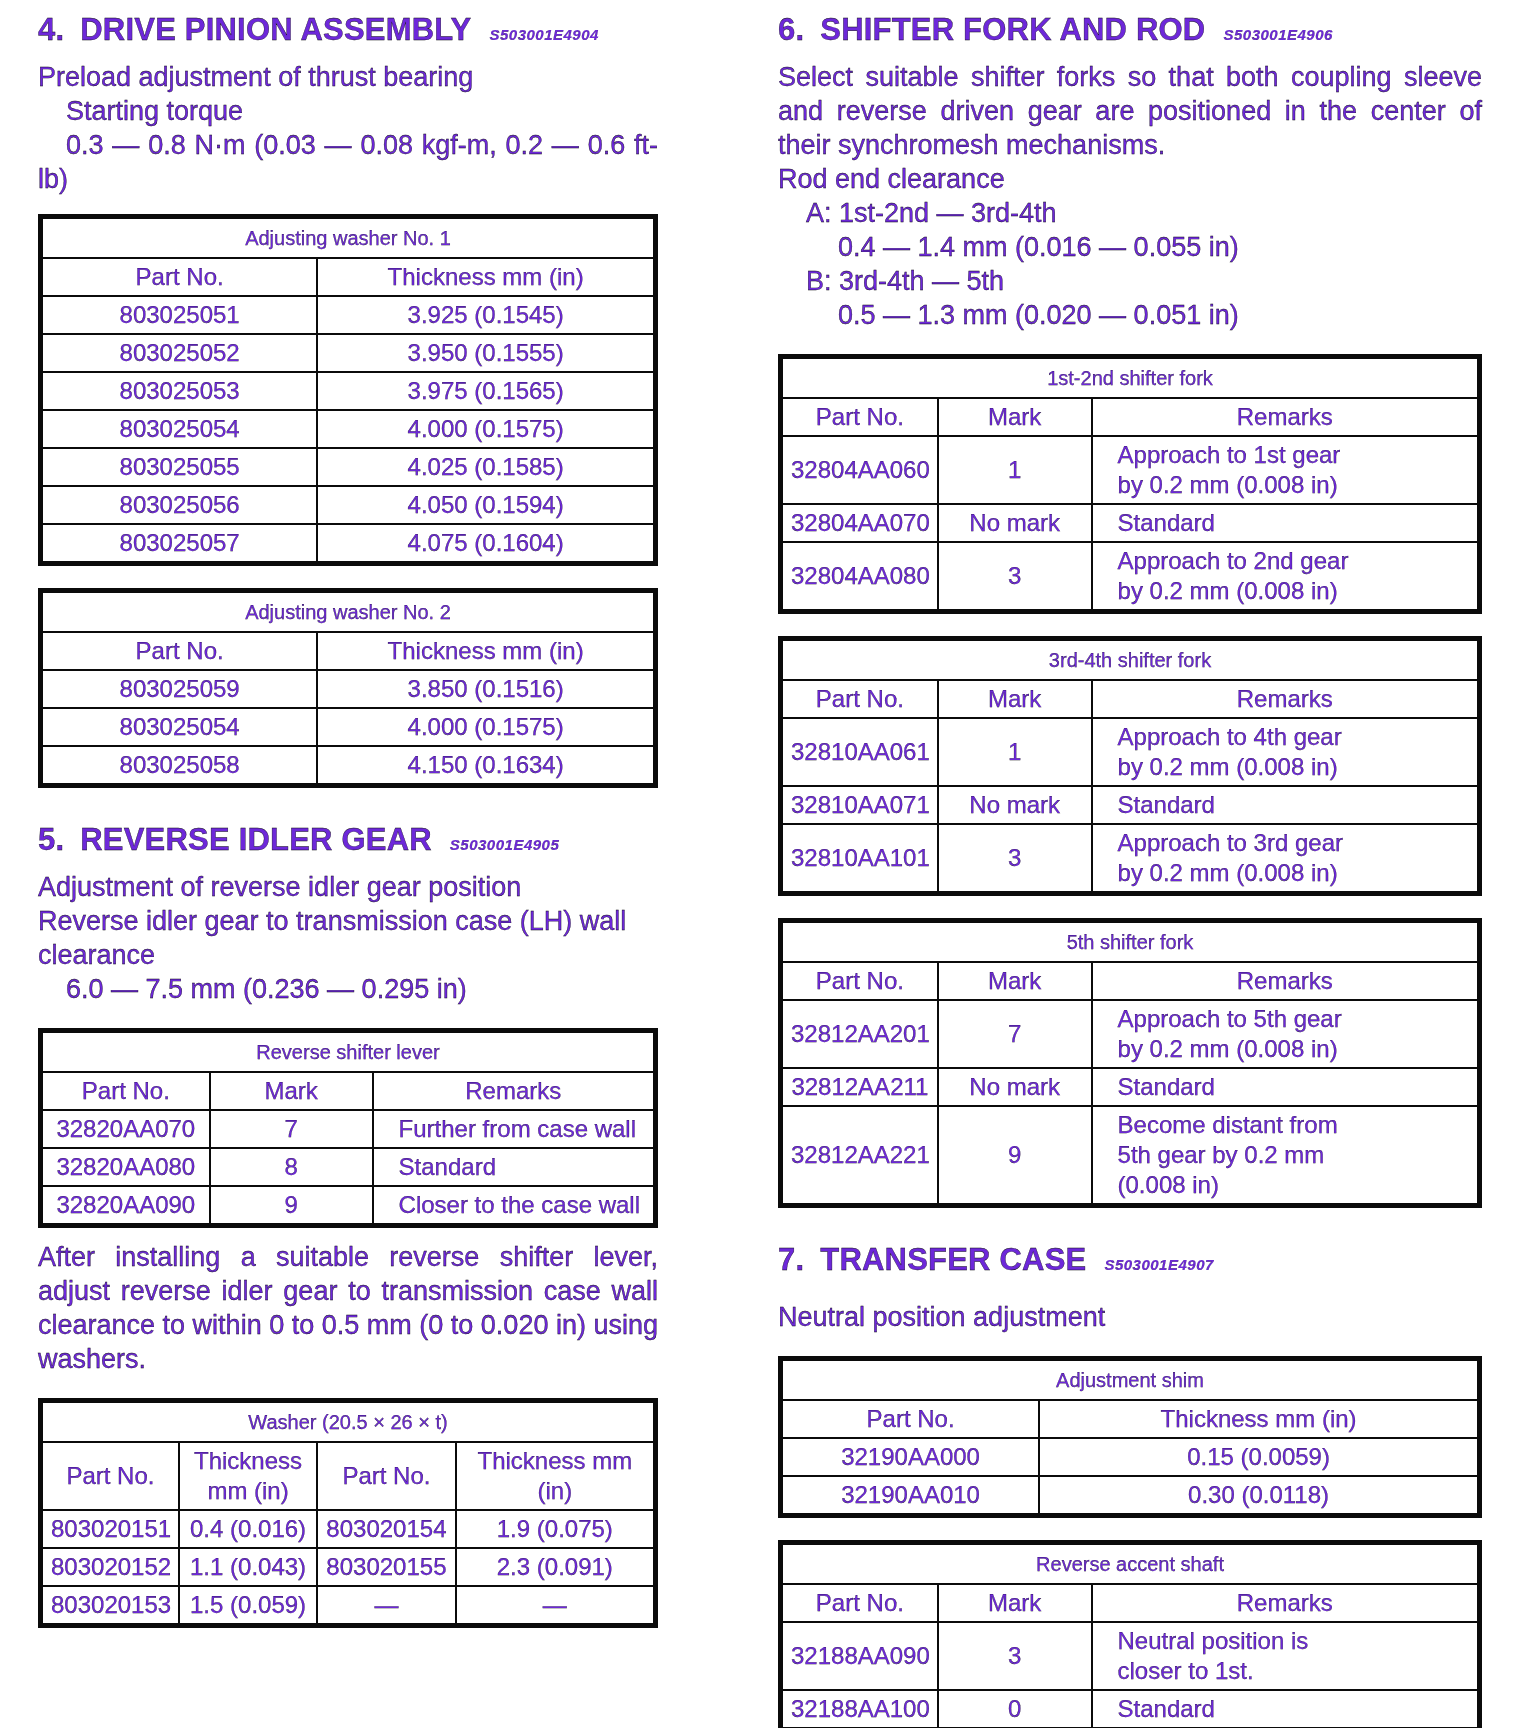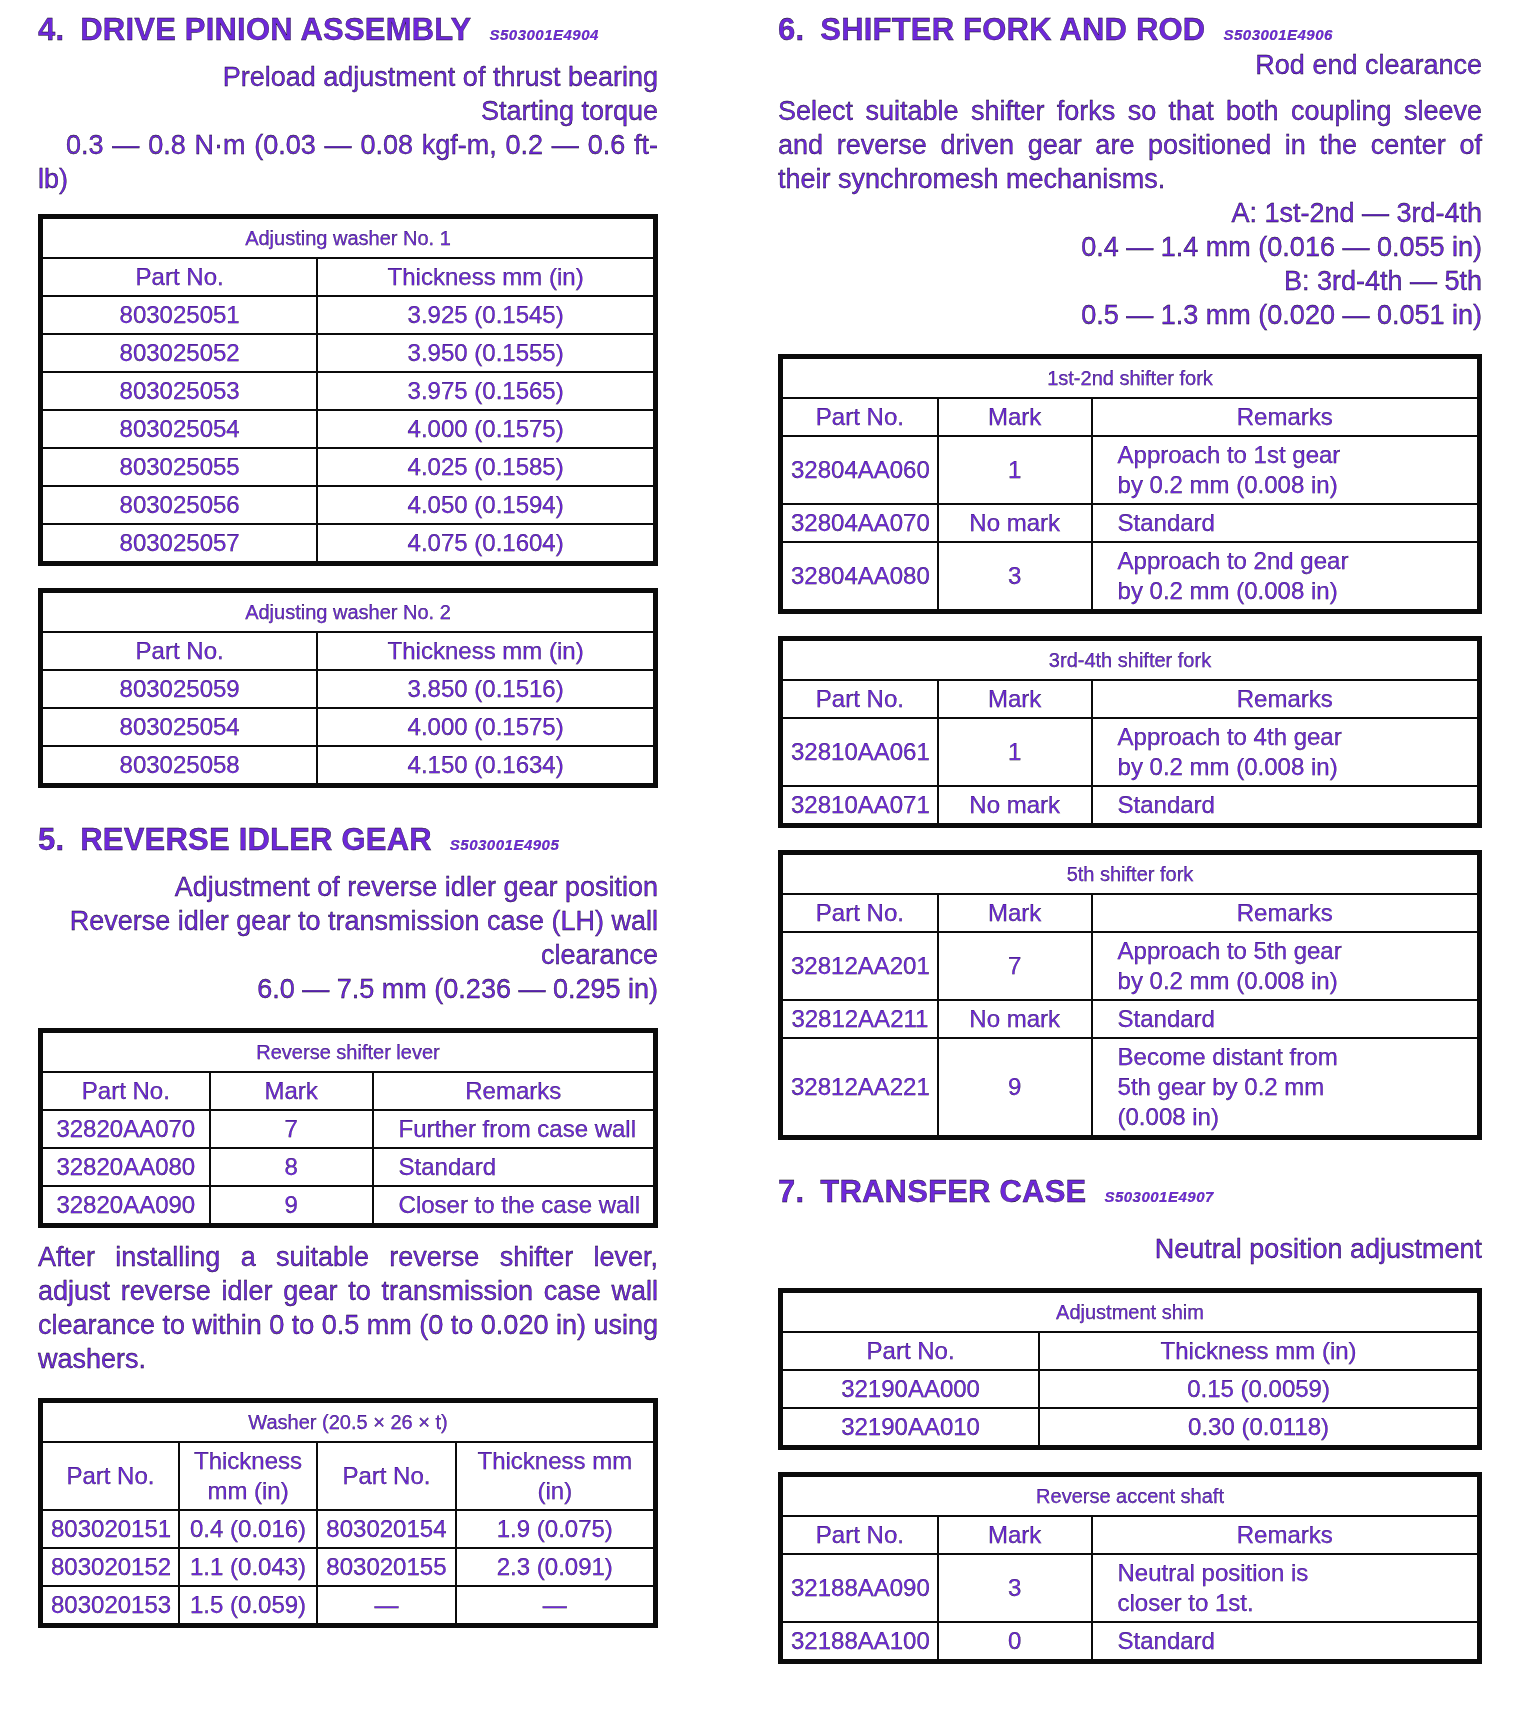--- a/index.html
+++ b/index.html
@@ -16,21 +16,21 @@
   .col { position: absolute; top: 0; }
   .col-left  { left: 38px;  width: 620px; }
   .col-right { left: 778px; width: 704px; }
 
   .sec-head { margin: 0; padding: 0; font-size: 31px; font-weight: bold; letter-spacing: 0.2px; white-space: nowrap; }
   .sec-head .sec-num { display: inline-block; margin-right: 16px; }
   .sec-head .sec-code { font-size: 15px; font-style: italic; font-weight: bold; margin-left: 18px; letter-spacing: 0.5px; -webkit-text-stroke: 0.15px #0b0b0b; }
   .mt-head4 { margin-top: 12px; }
   .mt-head  { margin-top: 34px; }
 
-  .body-line { margin: 0; font-size: 27px; line-height: 34px; text-align: right; }
+  .body-line { margin: 0; font-size: 27px; line-height: 34px; }
   .mt-para { margin-top: 12px; }
   .ind1 { padding-left: 28px; }
   .ind2 { padding-left: 60px; }
   .hang { text-indent: 28px; }
   .just { text-align: justify; }
 
   table.doc-table {
     border-collapse: collapse;
     table-layout: fixed;
     width: 100%;
@@ -232,22 +232,22 @@
           </tr>
         </tbody>
       </table>
 
   </div>
 
   <div class="col col-right">
 
     <h2 class="sec-head mt-head4"><span class="sec-num">6.</span><span class="sec-title">SHIFTER FORK AND ROD</span><span class="sec-code">S503001E4906</span></h2>
 
+    <p class="body-line just mt-para">Select suitable shifter forks so that both coupling sleeve and reverse driven gear are positioned in the center of their synchromesh mechanisms.</p>
     <p class="body-line">Rod end clearance</p>
-    <p class="body-line just mt-para">Select suitable shifter forks so that both coupling sleeve and reverse driven gear are positioned in the center of their synchromesh mechanisms.</p>
     <p class="body-line ind1">A: 1st-2nd — 3rd-4th</p>
     <p class="body-line ind2">0.4 — 1.4 mm (0.016 — 0.055 in)</p>
     <p class="body-line ind1">B: 3rd-4th — 5th</p>
     <p class="body-line ind2">0.5 — 1.3 mm (0.020 — 0.051 in)</p>
 
     <table class="doc-table cols-3r remarks-last tight-remarks mt-table-lg">
         <colgroup>
           <col>
           <col>
           <col>
@@ -297,20 +297,25 @@
           <tr>
             <td class="c0">32810AA061</td>
             <td class="c1">1</td>
             <td class="c2">Approach to 4th gear by 0.2 mm (0.008 in)</td>
           </tr>
           <tr>
             <td class="c0">32810AA071</td>
             <td class="c1">No mark</td>
             <td class="c2">Standard</td>
           </tr>
+          <tr>
+            <td class="c0">32810AA101</td>
+            <td class="c1">3</td>
+            <td class="c2">Approach to 3rd gear by 0.2 mm (0.008 in)</td>
+          </tr>
         </tbody>
       </table>
 
     <table class="doc-table cols-3r remarks-last tight-remarks mt-table-lg">
         <colgroup>
           <col>
           <col>
           <col>
         </colgroup>
         <tbody>

